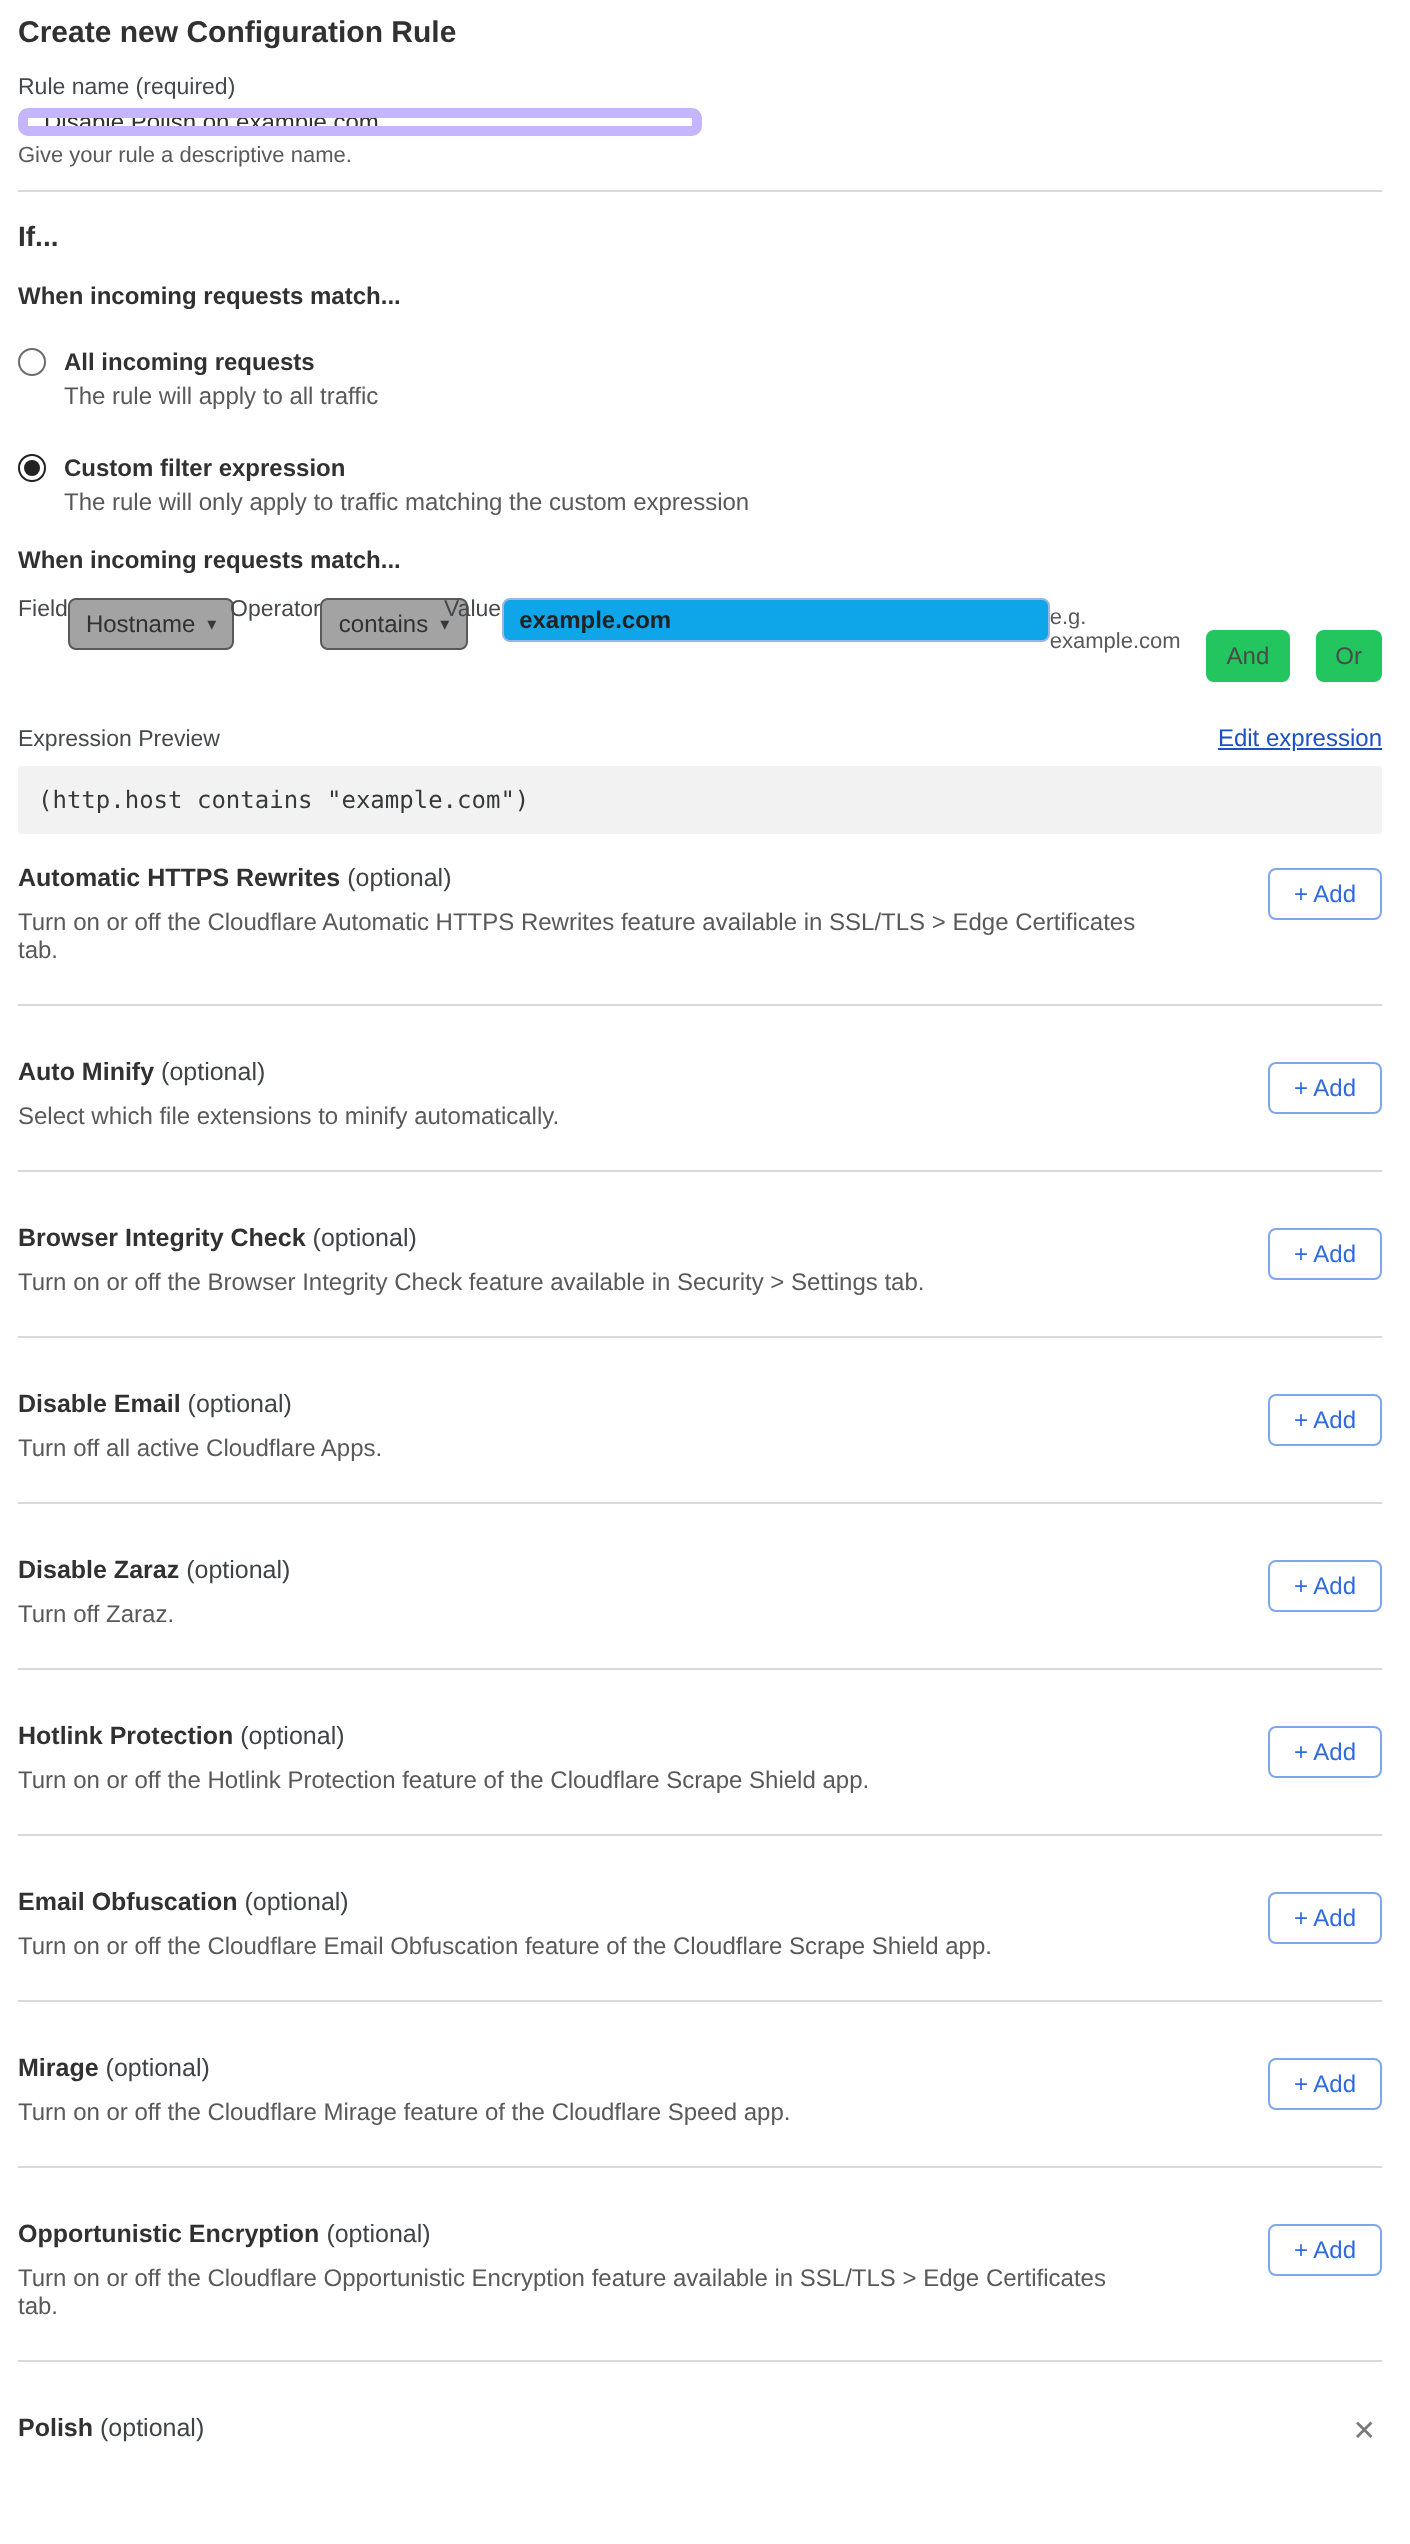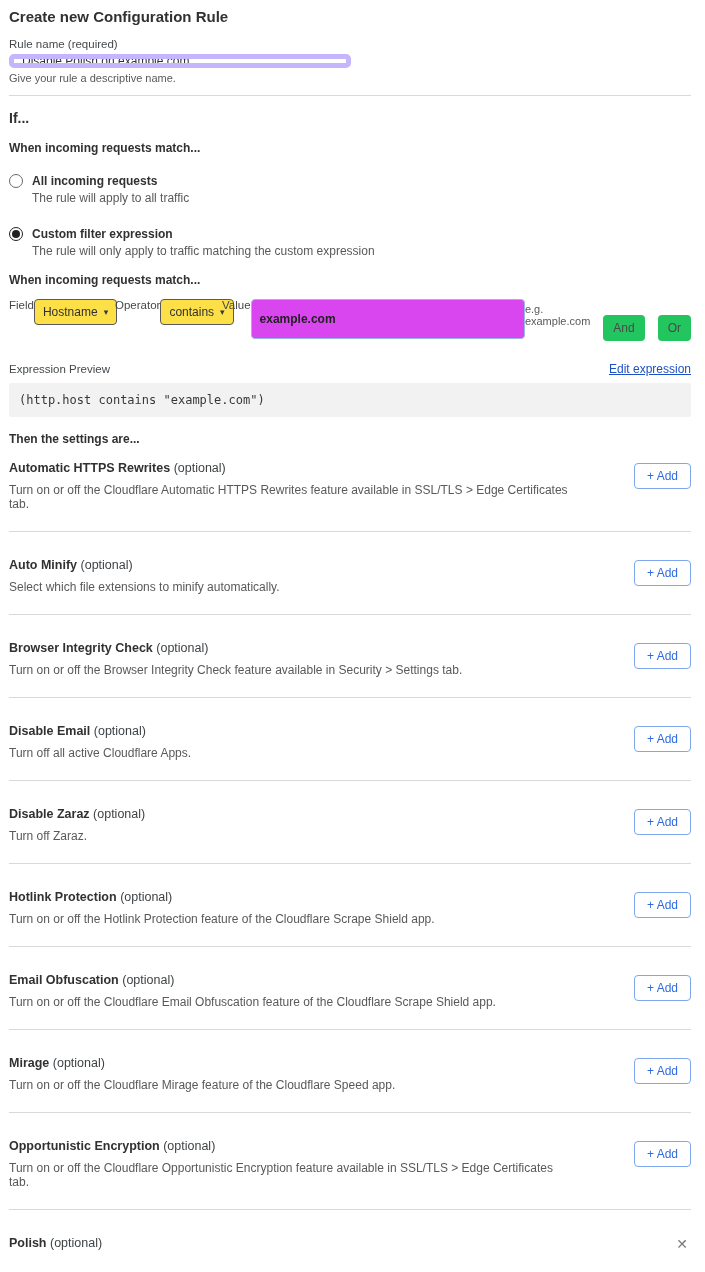--- a/index.html
+++ b/index.html
@@ -43,29 +43,29 @@
   .radio-label { font-size: 12px; font-weight: 700; }
   .radio-desc { font-size: 12px; color: #595959; margin-top: 3px; }
 
   .filter-row { display: flex; align-items: flex-start; margin-top: 12px; }
   .filter-col { display: flex; flex-direction: row; }
   .field-col { width: 101px; margin-right: 5px; }
   .op-col { width: 98px; margin-right: 9px; }
   .value-col { flex: 1; }
 
   .select-box {
-    height: 26px; border: 1px solid #595959; border-radius: 4px; background: #fde047;
+    height: 26px; border: 1px solid #595959; border-radius: 4px; background: #a3a3a3;
     display: flex; align-items: center; justify-content: space-between;
     padding: 0 8px; font-size: 12px; cursor: pointer; color: #313131;
   }
   .select-caret { font-size: 9px; color: #36393a; margin-left: 6px; }
 
   .value-input {
-    height: 40px; width: 100%; border: 1px solid #9ab6e3; border-radius: 4px;
-    background: #d946ef; padding: 0 8px; font-size: 12px; font-weight: 600;
+    height: 22px; width: 100%; border: 1px solid #9ab6e3; border-radius: 4px;
+    background: #0ea5e9; padding: 0 8px; font-size: 12px; font-weight: 600;
     font-family: "Liberation Sans", sans-serif; color: #222; outline: none;
   }
   .andor { display: flex; margin-left: 13px; margin-top: 16px; }
   .andor button {
     height: 26px; padding: 0 10px; margin-left: 13px; border: none; border-radius: 4px;
     background: #22c55e; color: #4a4a4a; font-size: 12px; cursor: pointer;
     font-family: "Liberation Sans", sans-serif;
   }
   .andor button:first-child { margin-left: 0; }
 
@@ -157,21 +157,20 @@
       <button>Or</button>
     </div>
   </div>
 
   <div class="expr-header">
     <span class="expr-label">Expression Preview</span>
     <a class="edit-link">Edit expression</a>
   </div>
   <div class="code-block">(http.host contains "example.com")</div>
 
-  <h3 class="then-heading">Then the settings are...</h3>
 
   <div id="settings-rows">
     <div class="setting-row">
       <div>
         <div class="setting-title">
           <span class="setting-name">Automatic HTTPS Rewrites</span>
           <span class="setting-optional">(optional)</span>
         </div>
         <div class="setting-desc">Turn on or off the Cloudflare Automatic HTTPS Rewrites feature available in SSL/TLS &gt; Edge Certificates tab.</div>
       </div>

